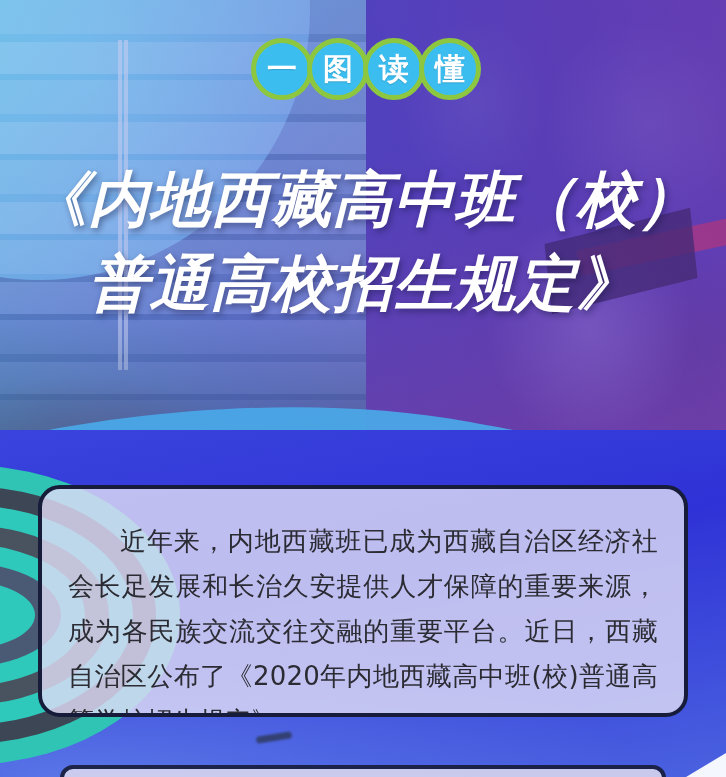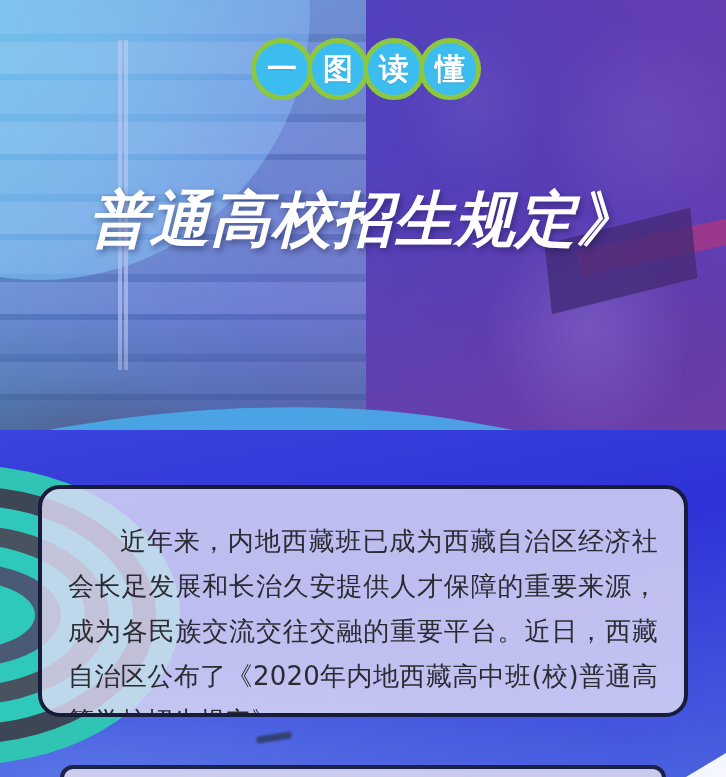--- a/index.html
+++ b/index.html
@@ -145,21 +145,21 @@
     z-index:6;
     text-align:center;
     color:#ffffff;
     font-weight:bold;
     font-style:italic;
     font-size:60px;
     line-height:84px;
     letter-spacing:1px;
     text-shadow:2px 3px 6px rgba(20,20,60,.45);
   }
-  .headline .l2{ display:block;margin-top:20px; }
+  .headline .l2{ display:block; }
 
   
   .lower{
     position:absolute;
     left:0; top:430px;
     width:726px; height:347px;
     background:linear-gradient(170deg,#3a44dd 0%,#2f32d6 42%,#4a62e0 100%);
     overflow:hidden;
   }
   .lower-sheen{
@@ -279,20 +279,21 @@
         </div>
       <div class="badge">
           <span>读</span>
         </div>
       <div class="badge">
           <span>懂</span>
         </div>
     </div>
 
     <div class="headline">
+      <span class="l1">《内地西藏高中班（校）</span>
       <span class="l2">普通高校招生规定》</span>
     </div>
   </div>
 
   <div class="lower">
     <div class="lower-sheen"></div>
 
     <div class="arcs">
       <div class="arc a1"></div>
       <div class="arc a2"></div>

